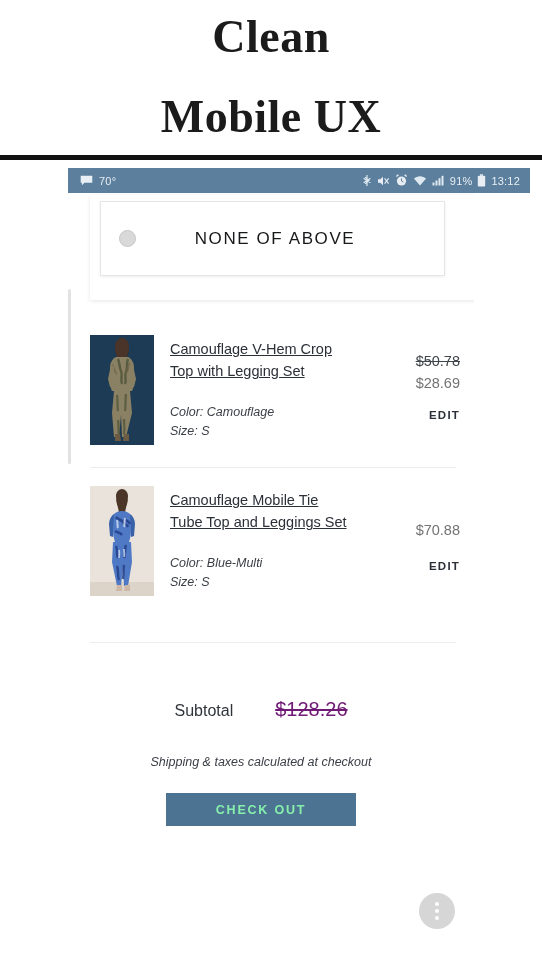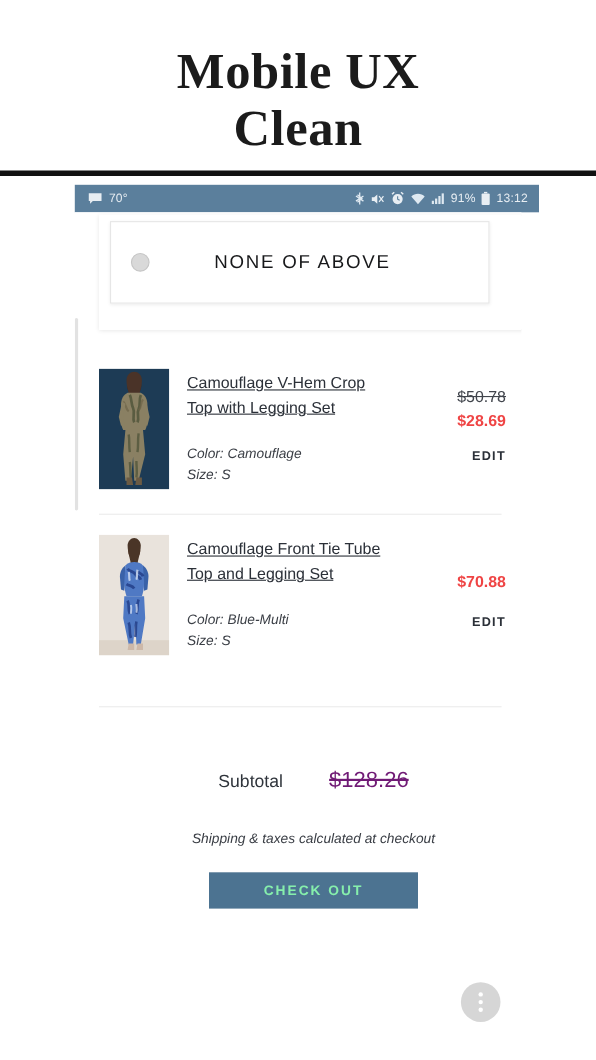--- a/index.html
+++ b/index.html
@@ -49,21 +49,21 @@
     width: 542px;
     height: 804px;
     background: #ffffff;
   }
 
   
   .statusbar {
     position: absolute;
     left: 68px;
     top: 8px;
-    width: 422px;
+    width: 462px;
     height: 25px;
     background: #5b7f9c;
     display: flex;
     align-items: center;
     justify-content: space-between;
     padding: 0 10px 0 12px;
     color: #eef3f7;
     font-size: 11px;
   }
   .sb-left { display: flex; align-items: center; gap: 6px; }
@@ -181,24 +181,23 @@
     padding-right: 0px;
   }
   .price-old {
     font-size: 14.5px;
     color: #41454c;
     text-decoration: line-through;
     display: block;
   }
   .price-new {
     font-size: 14.5px;
-    color: #ef4444;
+    color: #737373;
     display: block;
     margin-top: 6px;
-    font-weight: bold;
   }
   .edit {
     display: block;
     margin-top: 18px;
     font-size: 11.5px;
     letter-spacing: 1.2px;
     font-weight: bold;
     color: #2b3038;
     cursor: pointer;
   }
@@ -207,21 +206,21 @@
   .divider {
     height: 1px;
     background: #ececec;
     width: 366px;
     margin: 10px 0 0 0;
   }
 
   
   .totals {
     position: absolute;
-    left: 32px;
+    left: 8px;
     top: 505px;
     width: 370px;
     text-align: center;
   }
   .sub-row {
     display: flex;
     justify-content: center;
     align-items: baseline;
     gap: 42px;
   }
@@ -284,22 +283,22 @@
     justify-content: center;
     gap: 26px;
     font-size: 12.5px;
     color: #55595f;
   }
 </style>
 </head>
 <body>
 
 <div class="banner">
+  <div class="banner-line l1">Clean</div>
   <div class="banner-line l2">Mobile UX</div>
-  <div class="banner-line l1">Clean</div>
 </div>
 <div class="banner-rule"></div>
 
 <div class="phone">
 
   <div class="statusbar">
     <div class="sb-left">
       <span class="sb-ico">
         <svg width="13" height="11" viewBox="0 0 13 11">
             <path d="M0.7 0.7h11.6v7.1H4.4L1.9 10.3V7.8H0.7z" fill="#e8eef3"></path>
@@ -406,21 +405,21 @@
             <path d="M24 28c2-2 5-3 8-3s6 1 8 3l1 15c0 6-1 10-2 13l-14 0c-1-3-2-7-2-13z" fill="#4f79c4"></path>
             <path d="M26 31c2 3 5 2 7 5s4 2 5 5m-13 4c3 2 5 1 7 4m2-16c2 2 5 2 6 5" stroke="#23408a" stroke-width="2.6" fill="none" opacity="0.85"></path>
             <path d="M27 34c1 3 0 6 1 8m7-10c-1 4 0 7-1 9" stroke="#d6e2f5" stroke-width="2" fill="none" opacity="0.8"></path>
             <path d="M23 56l18 0 1 20-4 24-4 0-1-20-2 20-4 0-5-24z" fill="#4f79c4"></path>
             <path d="M26 60c2 4 0 8 2 12m8-13c-2 5 0 9-2 13m-7 8c2 5 0 9 2 14m5-15c-1 5 0 9-1 14" stroke="#23408a" stroke-width="2.4" fill="none" opacity="0.85"></path>
             <path d="M29 64c1 3 0 5 0 8m5-9c0 3 1 5 0 8" stroke="#d6e2f5" stroke-width="1.8" fill="none" opacity="0.75"></path>
             <path d="M27 99l5 0 0 6-6 0zm8 0l5 0 0 6-6 0z" fill="#cdb8a8"></path>
           </svg>
         </div>
         <div class="info">
-          <div class="pname">Camouflage Front Tie Tube Top and Legging Set</div>
+          <div class="pname">Camouflage Mobile Tie Tube Top and Leggings Set</div>
           <div class="pvar">
             <span>Color: Blue-Multi</span>
             <span class="v2">Size: S</span>
           </div>
         </div>
         <div class="prices" style="padding-top:36px;">
           <span class="price-new" style="margin-top:0;">$70.88</span>
           <span class="edit solo">EDIT</span>
         </div>
       </div>

